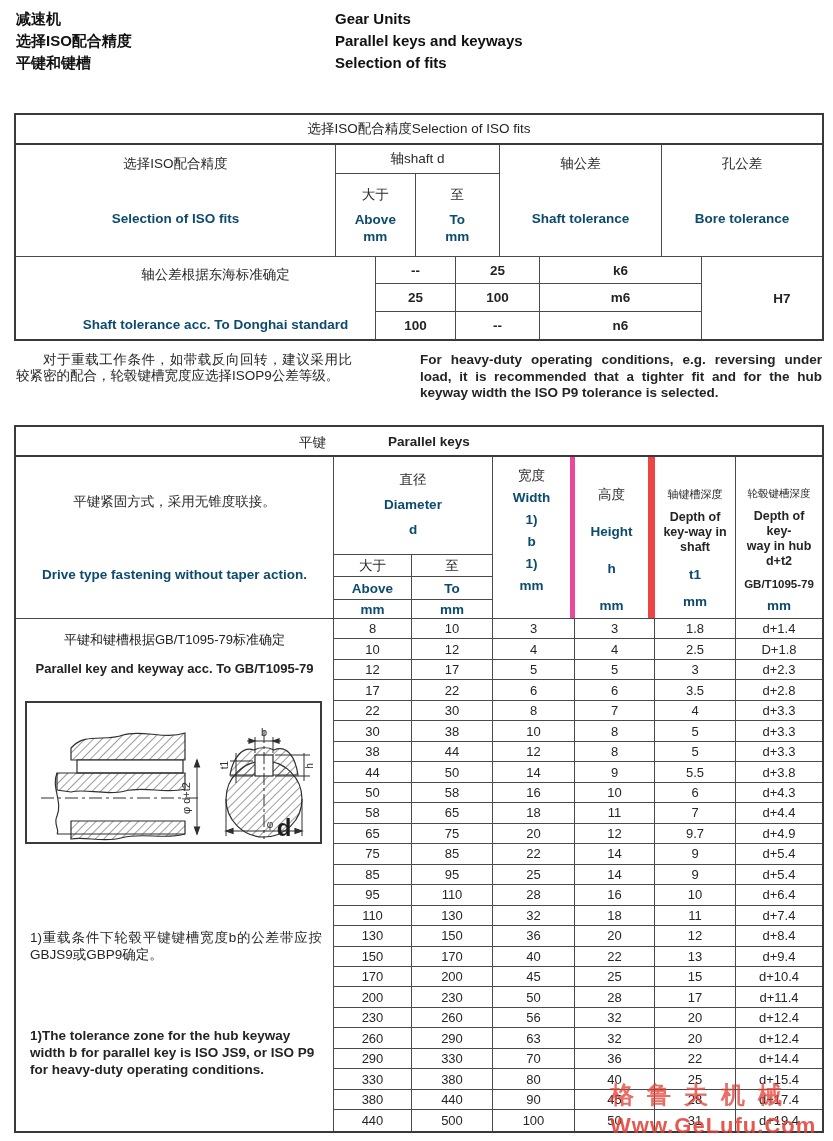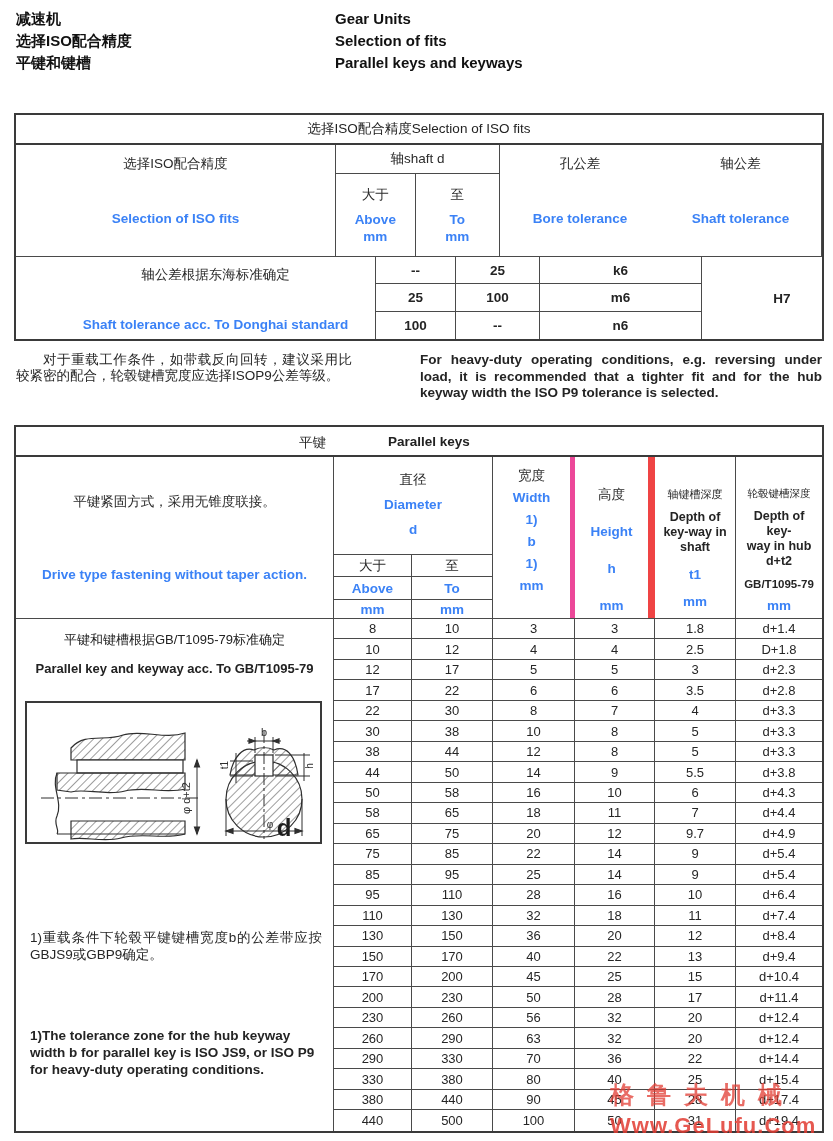--- a/index.html
+++ b/index.html
@@ -6,21 +6,21 @@
   #page{position:relative;width:833px;height:1141px;background:#fff;overflow:hidden;
         font-family:"Liberation Sans","DejaVu Sans",sans-serif;color:#222;}
   
   .hdr{position:absolute;top:8px;font-size:15px;line-height:22px;font-weight:bold;color:#111;}
   .hdr-cn{left:16px;}
   .hdr-en{left:335px;}
   
   .tbl{position:absolute;left:14px;width:810px;border:2px solid #3a3a3a;box-sizing:border-box;background:#fff;}
   .tbl *{box-sizing:border-box;}
   .cjk{font-size:13.5px;color:#2a2a2a;}
-  .lat{font-size:13.5px;font-weight:600;color:#3b82f6;}
+  .lat{font-size:13.5px;font-weight:600;color:#0c4a6e;}
   
   #iso{top:113px;height:228px;}
   .iso-title{height:30px;border-bottom:2px solid #3a3a3a;display:flex;align-items:center;justify-content:center;font-size:13.5px;color:#232323;}
   .iso-head{height:112px;border-bottom:1px solid #4a4a4a;display:flex;}
   .ih-cell{position:relative;}
   .ih-sel{width:320px;border-right:1px solid #4a4a4a;}
   .ih-shaft{width:164px;border-right:1px solid #4a4a4a;display:flex;flex-direction:column;}
   .ih-shaft-top{height:29px;border-bottom:1px solid #4a4a4a;display:flex;align-items:center;justify-content:center;font-weight:400;}
   .ih-shaft-sub{flex:1;display:flex;}
   .ih-sub{display:flex;flex-direction:column;align-items:center;padding-top:12px;}
@@ -91,22 +91,22 @@
 
 <div id="page">
 
   <div class="hdr hdr-cn">
     <div>减速机</div>
     <div>选择ISO配合精度</div>
     <div>平键和键槽</div>
   </div>
   <div class="hdr hdr-en">
     <div>Gear Units</div>
+    <div>Parallel keys and keyways</div>
     <div>Selection of fits</div>
-    <div>Parallel keys and keyways</div>
   </div>
 
   <div id="iso" class="tbl">
     <div class="iso-title">选择ISO配合精度Selection of ISO fits</div>
     <div class="iso-head">
       <div class="ih-cell ih-sel">
         <div class="top-cn cjk">选择ISO配合精度</div>
         <div class="low-en lat">Selection of ISO fits</div>
       </div>
       <div class="ih-shaft">
@@ -117,27 +117,27 @@
             <span class="lat">Above</span>
             <span class="lat">mm</span>
           </div>
           <div class="ih-sub ih-to">
             <span class="cjk">至</span>
             <span class="lat">To</span>
             <span class="lat">mm</span>
           </div>
         </div>
       </div>
+      <div class="ih-cell ih-stol">
+        <div class="top-cn cjk">轴公差</div>
+        <div class="low-en lat">Shaft tolerance</div>
+      </div>
       <div class="ih-cell ih-btol">
         <div class="top-cn cjk">孔公差</div>
         <div class="low-en lat">Bore tolerance</div>
-      </div>
-      <div class="ih-cell ih-stol">
-        <div class="top-cn cjk">轴公差</div>
-        <div class="low-en lat">Shaft tolerance</div>
       </div>
     </div>
     <div class="iso-body">
       <div class="ib ib-span noB" style="grid-column:1;grid-row:1/4;">
         <div class="cn2 cjk">轴公差根据东海标准确定</div>
         <div class="en2 lat">Shaft tolerance acc. To Donghai standard</div>
       </div>
       <div class="ib" style="grid-column:2;grid-row:1;">--</div>
       <div class="ib" style="grid-column:3;grid-row:1;">25</div>
       <div class="ib" style="grid-column:4;grid-row:1;">k6</div>

